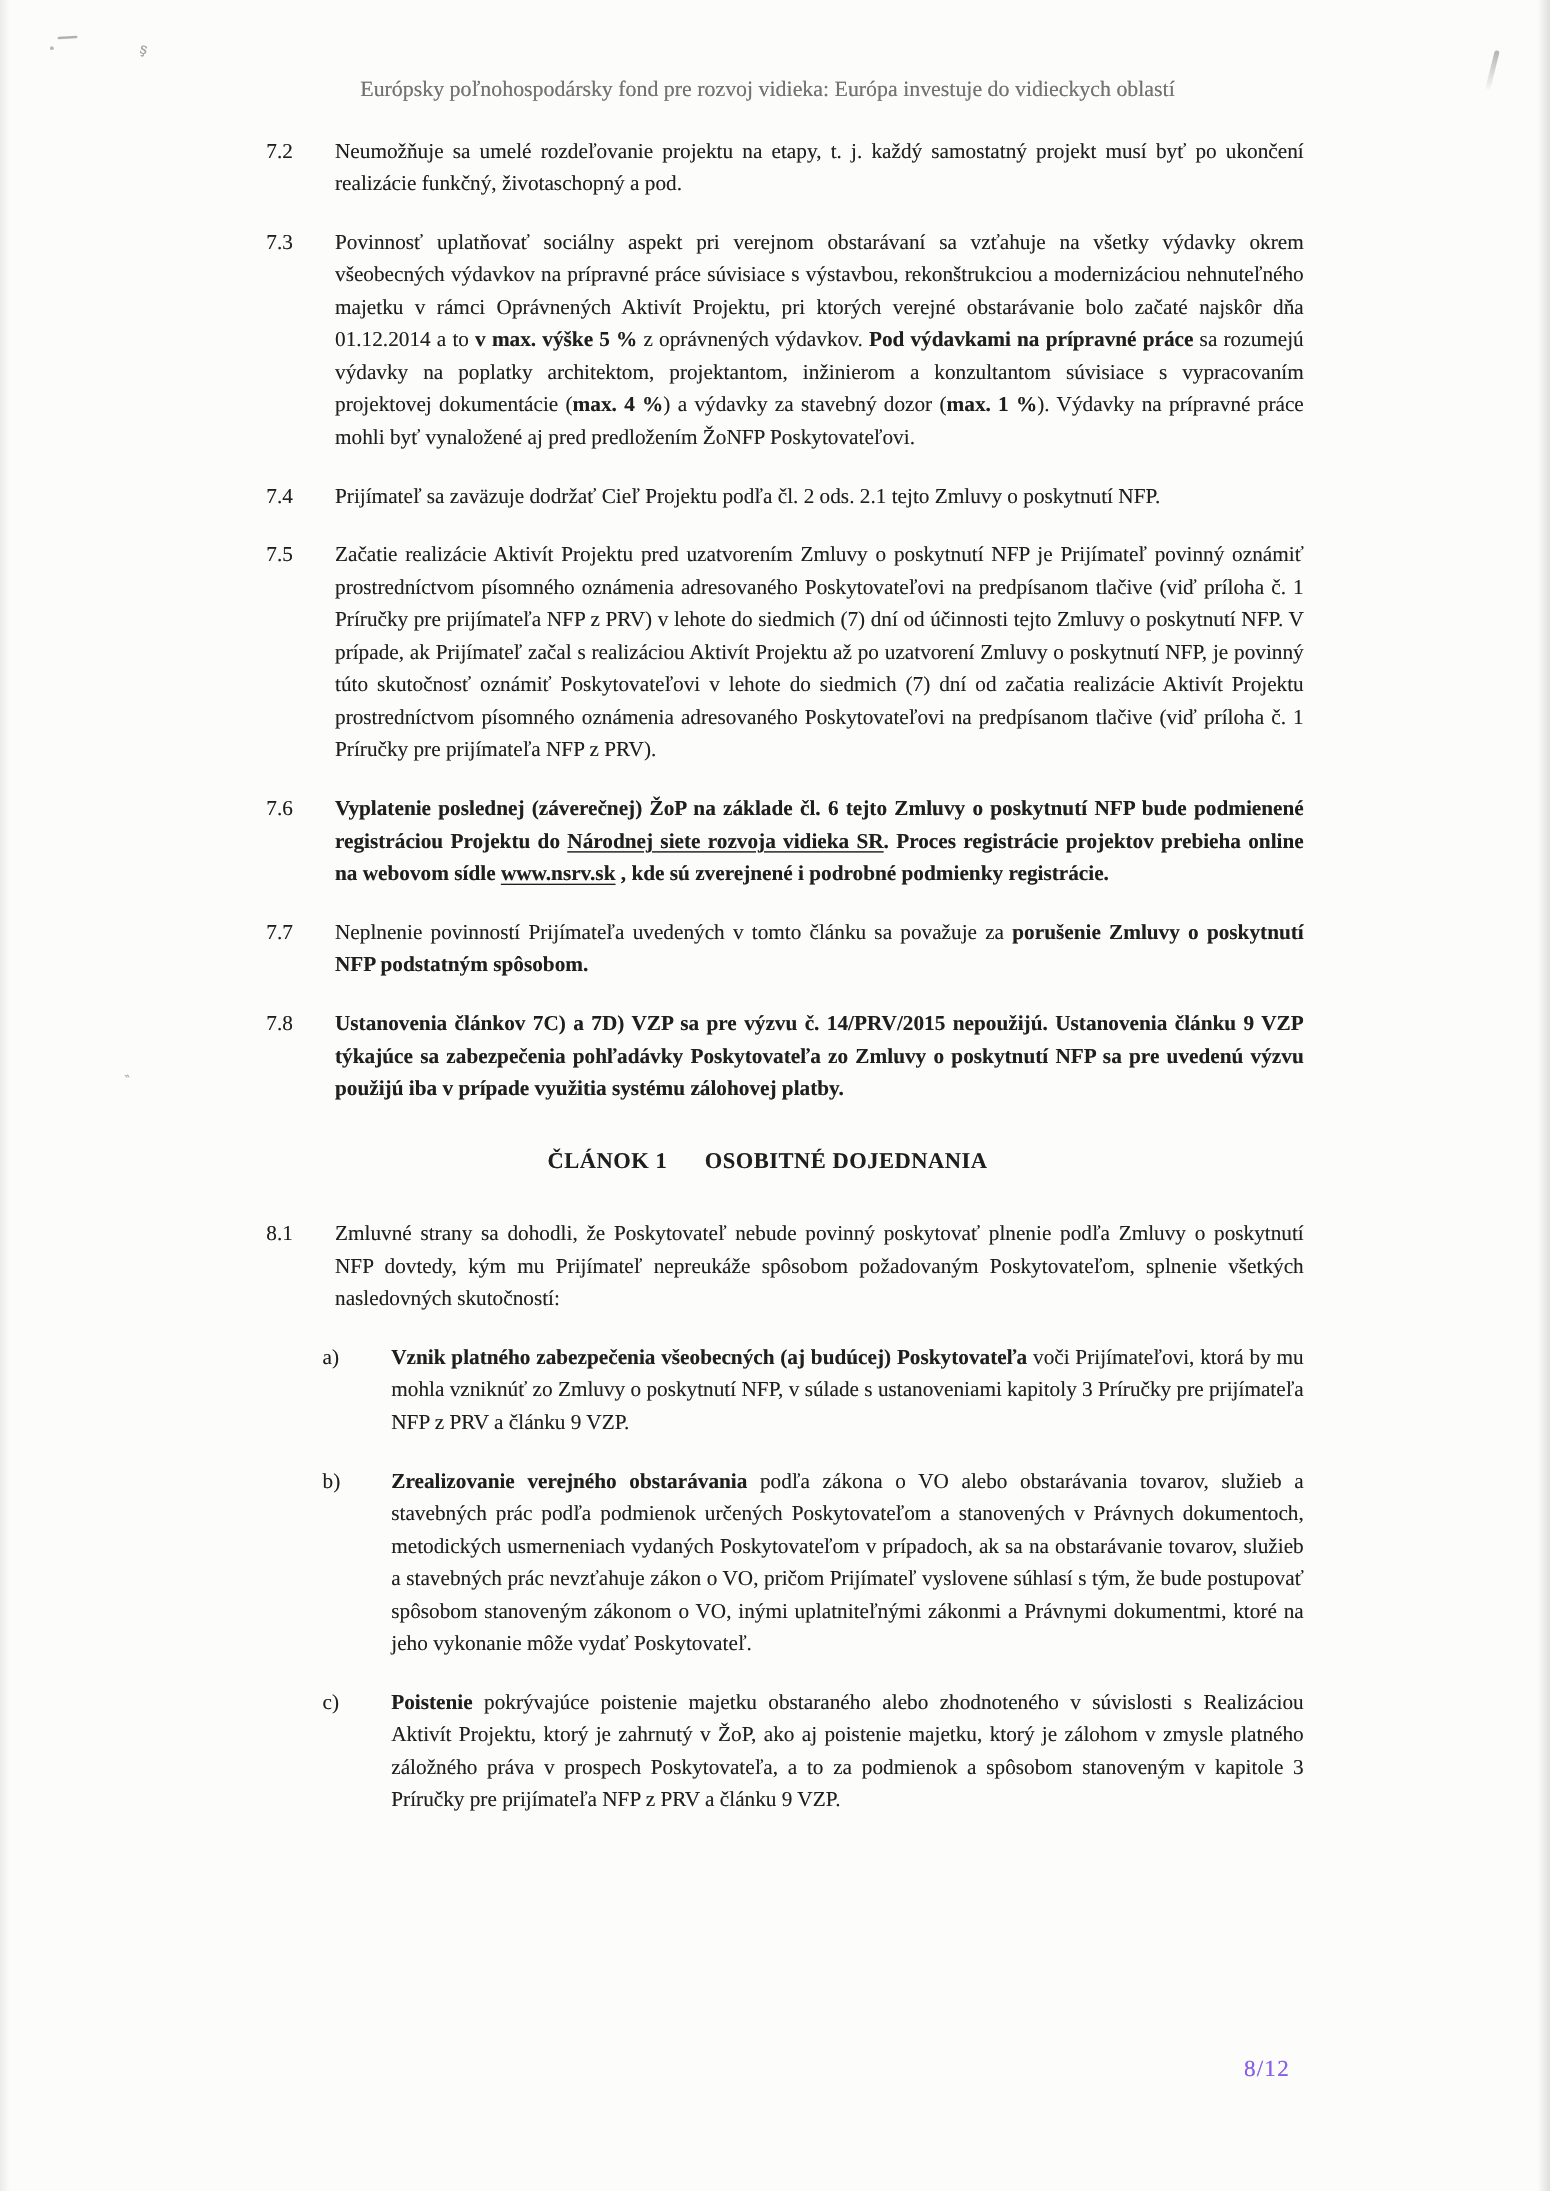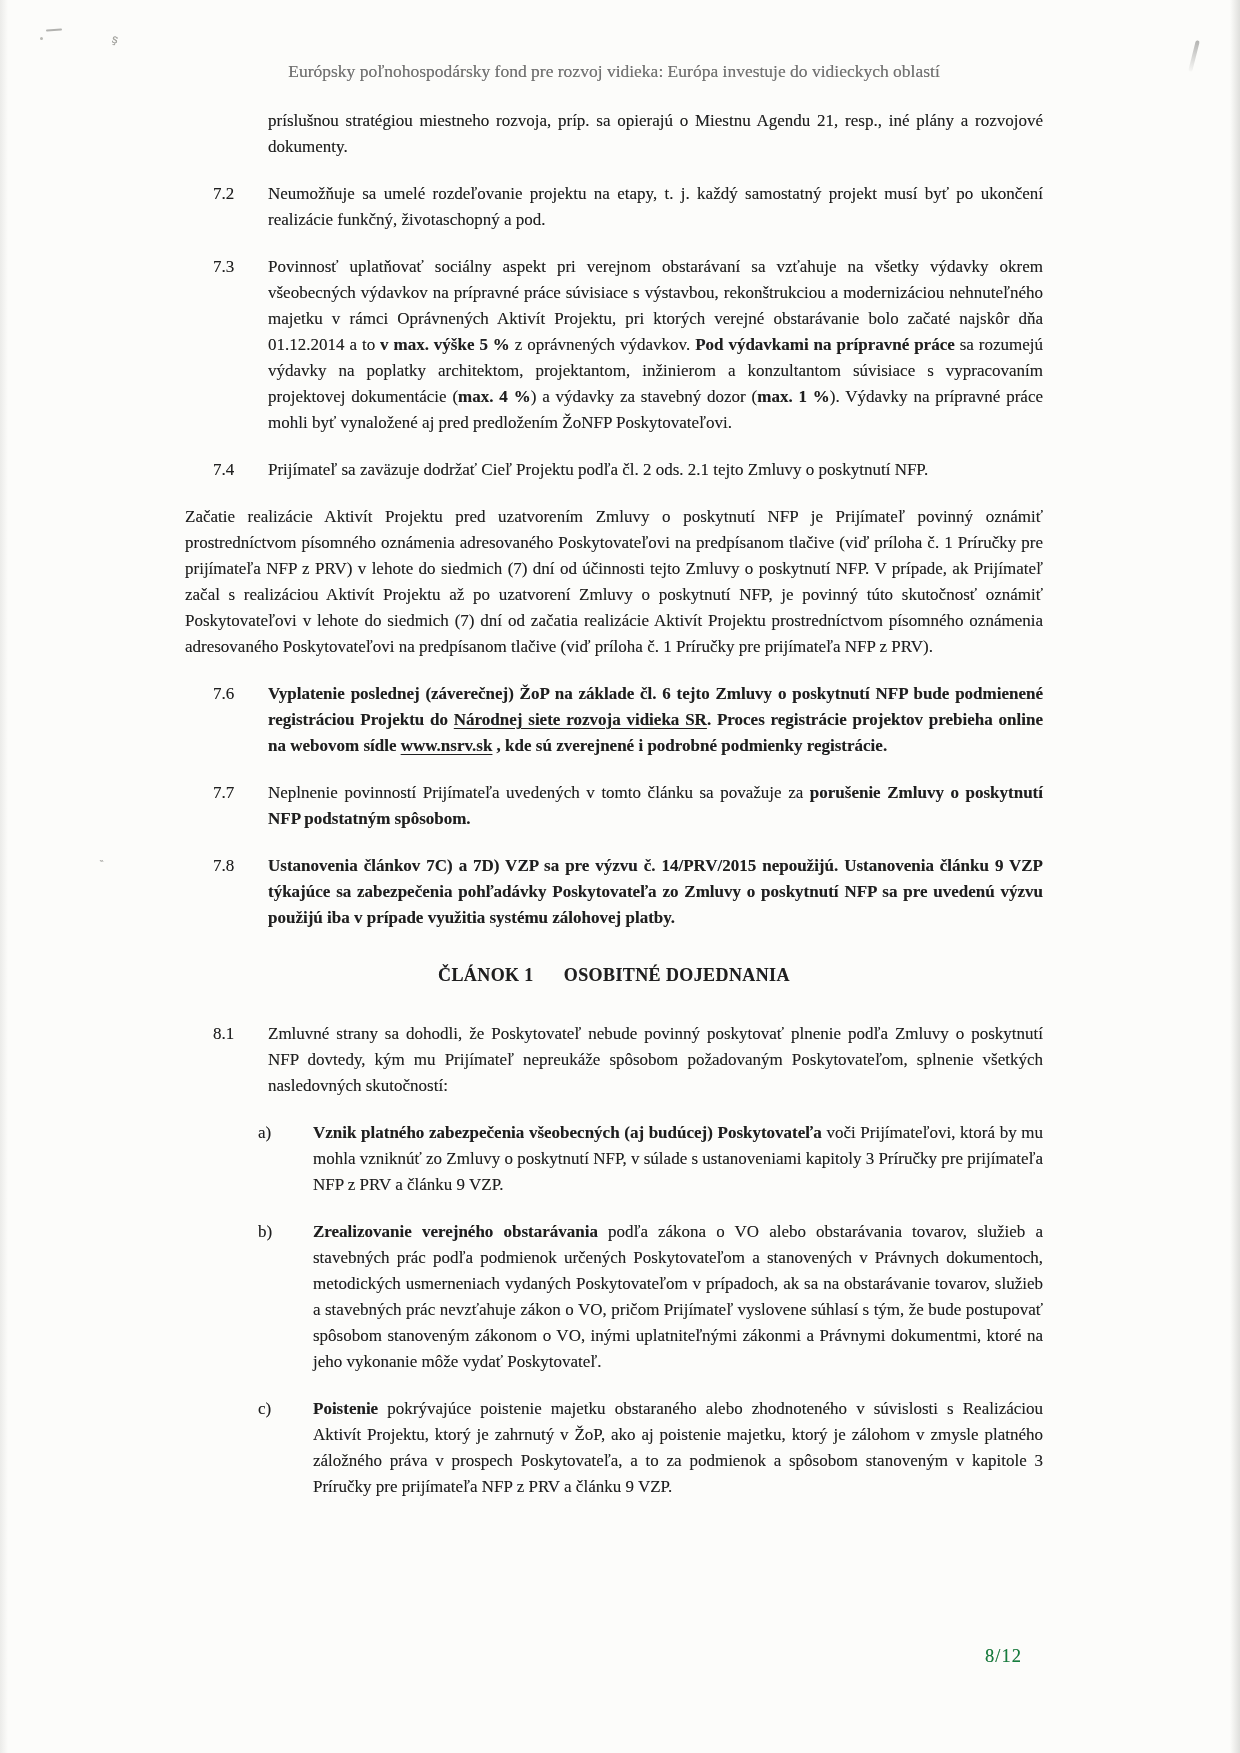--- a/index.html
+++ b/index.html
@@ -40,22 +40,22 @@
     text-align:center;
     font-weight:bold;
     font-size:18px;
     margin:31px 0 33px 0;
     letter-spacing:0.4px;
   }
   .heading-row .part { margin:0 15px; }
   .b { font-weight:bold; }
   .u { text-decoration:underline; text-underline-offset:3px; }
   .footer-page {
-    position:absolute; top:1646px; right:218px;
-    font-size:18.5px; color:#15803d; letter-spacing:1px;
+    position:absolute; top:1646px; right:208px;
+    font-size:18.5px; color:#8b5cf6; letter-spacing:1px;
   }
   
   .art { position:absolute; pointer-events:none; }
   .art-dash { left:46px; top:29px; width:16px; height:2px; background:#9a9a96; transform:rotate(-4deg); border-radius:2px; opacity:0.75; }
   .art-dot  { left:40px; top:37px; width:3px; height:3px; background:#b9b9b4; border-radius:50%; }
   .art-squiggle { left:112px; top:32px; font-size:12px; color:#8f8f89; transform:rotate(12deg); font-family:"DejaVu Serif",serif; opacity:0.8; }
   .art-stroke {
     left:1192px; top:40px; width:4px; height:32px;
     background:linear-gradient(to bottom, rgba(120,120,118,0.55), rgba(160,160,156,0.05));
     transform:rotate(14deg); border-radius:2px;
@@ -72,36 +72,33 @@
   <div class="art art-dash"></div>
   <div class="art art-dot"></div>
   <div class="art art-squiggle">ş</div>
   <div class="art art-stroke"></div>
   <div class="art art-margin-mark">‶</div>
 
   <div class="content">
     <div class="header-line">Európsky poľnohospodársky fond pre rozvoj vidieka: Európa investuje do vidieckych oblastí</div>
     <div>
         <div class="row">
-          <div class="num"></div>
-          <div class="txt"><span>príslušnou stratégiou miestneho rozvoja, príp. sa opierajú o Miestnu Agendu 21, resp., iné plány a rozvojové dokumenty.</span></div>
-        </div>
-        <div class="row">
           <div class="num">7.2</div>
           <div class="txt"><span>Neumožňuje sa umelé rozdeľovanie projektu na etapy, t. j. každý samostatný projekt musí byť po ukončení realizácie funkčný, životaschopný a pod.</span></div>
         </div>
         <div class="row">
           <div class="num">7.3</div>
           <div class="txt"><span>Povinnosť uplatňovať sociálny aspekt pri verejnom obstarávaní sa vzťahuje na všetky výdavky okrem všeobecných výdavkov na prípravné práce súvisiace s výstavbou, rekonštrukciou a modernizáciou nehnuteľného majetku v rámci Oprávnených Aktivít Projektu, pri ktorých verejné obstarávanie bolo začaté najskôr dňa 01.12.2014 a to </span><span class="b">v max. výške 5 %</span><span> z oprávnených výdavkov. </span><span class="b">Pod výdavkami na prípravné práce</span><span> sa rozumejú výdavky na poplatky architektom, projektantom, inžinierom a konzultantom súvisiace s vypracovaním projektovej dokumentácie (</span><span class="b">max. 4 %</span><span>) a výdavky za stavebný dozor (</span><span class="b">max. 1 %</span><span>). Výdavky na prípravné práce mohli byť vynaložené aj pred predložením ŽoNFP Poskytovateľovi.</span></div>
         </div>
         <div class="row">
           <div class="num">7.4</div>
           <div class="txt"><span>Prijímateľ sa zaväzuje dodržať Cieľ Projektu podľa čl. 2 ods. 2.1 tejto Zmluvy o poskytnutí NFP.</span></div>
         </div>
         <div class="row">
+          <div class="num">7.5</div>
           <div class="txt"><span>Začatie realizácie Aktivít Projektu pred uzatvorením Zmluvy o poskytnutí NFP je Prijímateľ povinný oznámiť prostredníctvom písomného oznámenia adresovaného Poskytovateľovi na predpísanom tlačive (viď príloha č. 1 Príručky pre prijímateľa NFP z PRV) v lehote do siedmich (7) dní od účinnosti tejto Zmluvy o poskytnutí NFP. V prípade, ak Prijímateľ začal s realizáciou Aktivít Projektu až po uzatvorení Zmluvy o poskytnutí NFP, je povinný túto skutočnosť oznámiť Poskytovateľovi v lehote do siedmich (7) dní od začatia realizácie Aktivít Projektu prostredníctvom písomného oznámenia adresovaného Poskytovateľovi na predpísanom tlačive (viď príloha č. 1 Príručky pre prijímateľa NFP z PRV).</span></div>
         </div>
         <div class="row">
           <div class="num">7.6</div>
           <div class="txt"><span class="b">Vyplatenie poslednej (záverečnej) ŽoP na základe čl. 6 tejto Zmluvy o poskytnutí NFP bude podmienené registráciou Projektu do </span><span class="b u">Národnej siete rozvoja vidieka SR</span><span class="b">. Proces registrácie projektov prebieha online na webovom sídle </span><span class="b u">www.nsrv.sk</span><span class="b"> , kde sú zverejnené i podrobné podmienky registrácie.</span></div>
         </div>
         <div class="row">
           <div class="num">7.7</div>
           <div class="txt"><span>Neplnenie povinností Prijímateľa uvedených v tomto článku sa považuje za </span><span class="b">porušenie Zmluvy o poskytnutí NFP podstatným spôsobom.</span></div>
         </div>

